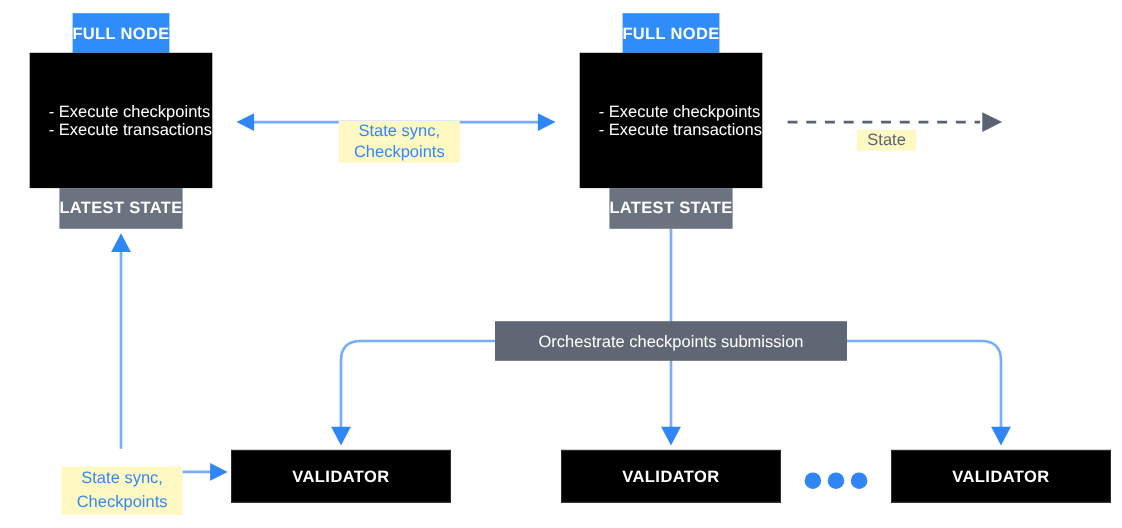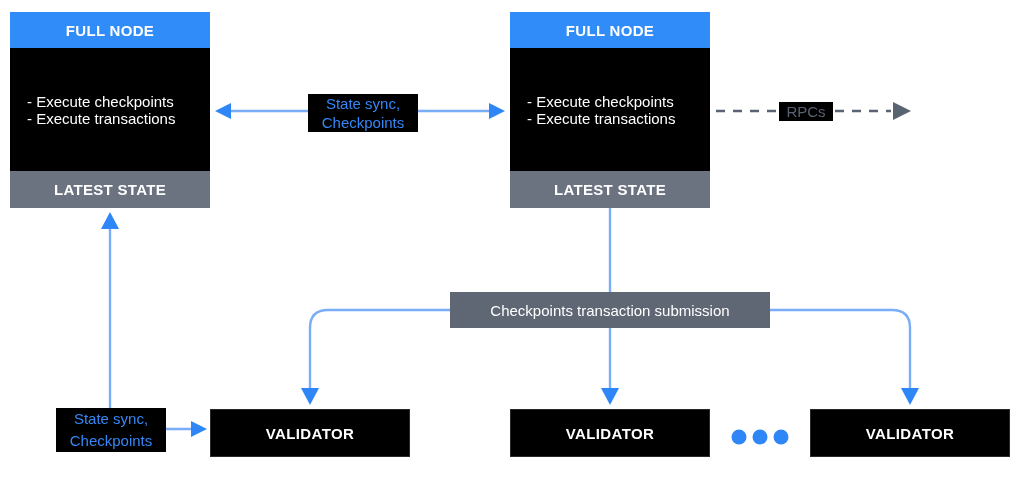--- a/index.html
+++ b/index.html
@@ -31,28 +31,28 @@
   }
   
   .orchestrate{
     position:absolute;left:450px;top:292px;width:320px;height:36px;
     background:var(--gray-box,#5e6773);color:#fff;display:flex;align-items:center;
     justify-content:center;font-size:15px;z-index:2;
   }
   
   .edge-label{
     position:absolute;text-align:center;font-size:15px;line-height:19px;
-    background:#000000;z-index:3;
+    background:#fef9c3;z-index:3;margin-top:16px;
   }
   .edge-label.blue{color:var(--label-blue,#3487f6);}
   .edge-label.gray{color:var(--rpc-gray,#5a6372);}
   
   #connectors{position:absolute;left:0;top:0;z-index:1;}
   .boxes{position:absolute;left:0;top:0;width:100%;height:100%;z-index:2;pointer-events:none;}
-  .boxes > *{pointer-events:auto;}
+  .boxes > *{pointer-events:auto;align-items:center;}
 </style>
 </head>
 <body>
 
 <div id="canvas">
 
   <svg id="connectors" width="1020" height="480" viewBox="0 0 1020 480">
 
     <g>
       <line x1="226" y1="111" x2="494" y2="111" stroke="#7aadf8" stroke-width="2.4"></line>
@@ -110,32 +110,32 @@
 
     <div class="full-node" style="left:510px;top:12px;">
       <div class="fn-header">FULL NODE</div>
       <div class="fn-body">
         <div>- Execute checkpoints</div>
         <div>- Execute transactions</div>
       </div>
       <div class="fn-footer">LATEST STATE</div>
     </div>
 
-    <div class="orchestrate">Checkpoints transaction submission</div>
+    <div class="orchestrate">Orchestrate checkpoints submission</div>
 
     <div class="validator" style="left:210px;top:409px;">VALIDATOR</div>
     <div class="validator" style="left:510px;top:409px;">VALIDATOR</div>
     <div class="validator" style="left:810px;top:409px;">VALIDATOR</div>
   </div>
 
   <div class="edge-label blue" style="left:308px;top:94px;width:110px;">
     <div>State sync,</div>
     <div>Checkpoints</div>
   </div>
 
-  <div class="edge-label gray" style="left:779px;top:102px;width:54px;">RPCs</div>
+  <div class="edge-label gray" style="left:779px;top:102px;width:54px;">State</div>
 
   <div class="edge-label blue" style="left:56px;top:408px;width:110px;line-height:22px;">
     <div>State sync,</div>
     <div>Checkpoints</div>
   </div>
 
 </div>
 
 </body></html>

